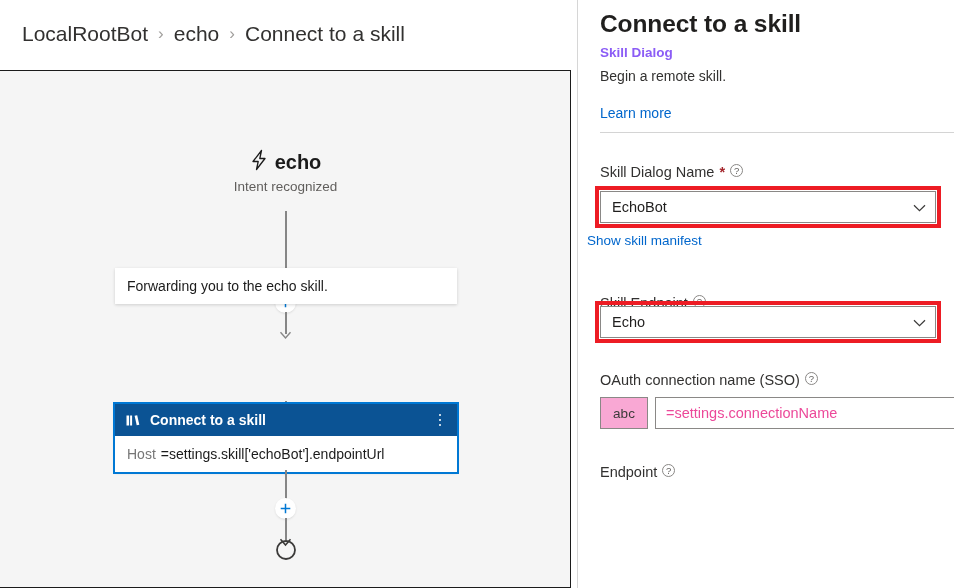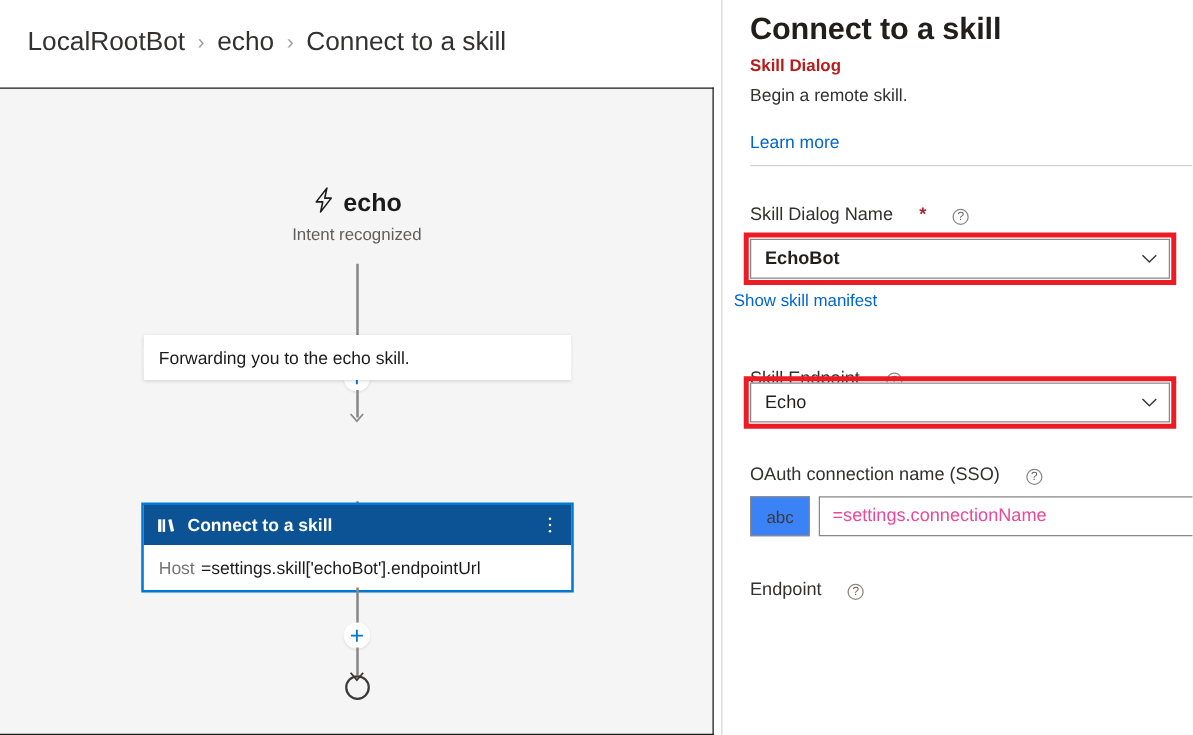--- a/index.html
+++ b/index.html
@@ -105,38 +105,38 @@
   #right {
     position: absolute; left: 579px; top: 0; width: 375px; height: 588px;
     background: #ffffff;
   }
   #panel-title {
     position: absolute; left: 21px; top: 10px;
     font-size: 24.5px; font-weight: 600; color: #201f1e; letter-spacing: -.1px;
   }
   #panel-kind {
     position: absolute; left: 21px; top: 45px;
-    font-size: 13.5px; font-weight: 700; color: #b91c1c;
+    font-size: 13.5px; font-weight: 700; color: #8b5cf6;
   }
   #panel-desc {
     position: absolute; left: 21px; top: 68px;
     font-size: 14px; color: #323130;
   }
   #learn-more {
     position: absolute; left: 21px; top: 105px;
     font-size: 14px; color: #0066cc; text-decoration: none; cursor: pointer;
   }
   .hr {
     position: absolute; left: 21px; width: 354px; height: 1px; background: #d4d4d4;
   }
 
   .field-label {
     position: absolute; left: 21px;
     font-size: 14.5px; color: #323130;
-    display: flex; align-items: flex-end; gap: 21px; white-space: nowrap;
+    display: flex; align-items: flex-start; gap: 5px; white-space: nowrap;
   }
   .req { color: #a4262c; font-weight: 700; }
   .help {
     width: 13px; height: 13px; border-radius: 50%;
     border: 1px solid #8a8886; color: #605e5c;
     font-size: 9.5px; line-height: 11px; text-align: center;
     display: inline-block; cursor: pointer; flex: none;
     font-family: "Liberation Sans", sans-serif;
   }
   .combo {
@@ -150,21 +150,21 @@
 
   .redbox {
     position: absolute; border: 4px solid #ed1c24; pointer-events: none;
   }
   .linklike {
     position: absolute; font-size: 13.5px; color: #0066cc; cursor: pointer;
   }
 
   #oauth-row { position: absolute; left: 21px; top: 397px; display: flex; }
   #oauth-prefix {
-    width: 48px; height: 32px; border: 1px solid #8a8886; background: #3b82f6;
+    width: 48px; height: 32px; border: 1px solid #8a8886; background: #f9a8d4;
     display: flex; align-items: center; justify-content: center;
     font-size: 13.5px; color: #3b3a39; cursor: pointer;
   }
   #oauth-input {
     width: 306px; height: 32px; border: 1px solid #8a8886; border-left: none;
     margin-left: 7px; border-left: 1px solid #8a8886;
     padding: 0 10px; font-size: 14.5px; color: #ec4899;
     font-family: "Liberation Sans", sans-serif; background: #fff; outline: none;
   }
 </style>
@@ -279,21 +279,21 @@
     <div id="panel-kind">Skill Dialog</div>
     <div id="panel-desc">Begin a remote skill.</div>
     <div id="learn-more">Learn more</div>
     <div class="hr" style="top:132px;"></div>
 
     <div class="field-label" style="top:164px;">
       <span>Skill Dialog Name</span>
       <span class="req">*</span>
       <span class="help">?</span>
     </div>
-    <div class="combo" style="top:191px;font-weight:bold;">
+    <div class="combo" style="top:191px;">
       <span class="val">EchoBot</span>
       <span class="chev">
         <svg width="13" height="8" viewBox="0 0 13 8">
             <path d="M1 1.2L6.5 6.6 12 1.2" stroke="#3b3a39" stroke-width="1.2" fill="none"></path>
           </svg>
       </span>
     </div>
     <div class="redbox" style="left:16px;top:186px;width:346px;height:42px;"></div>
     <div class="linklike" style="left:8px;top:233px;">Show skill manifest</div>
 

